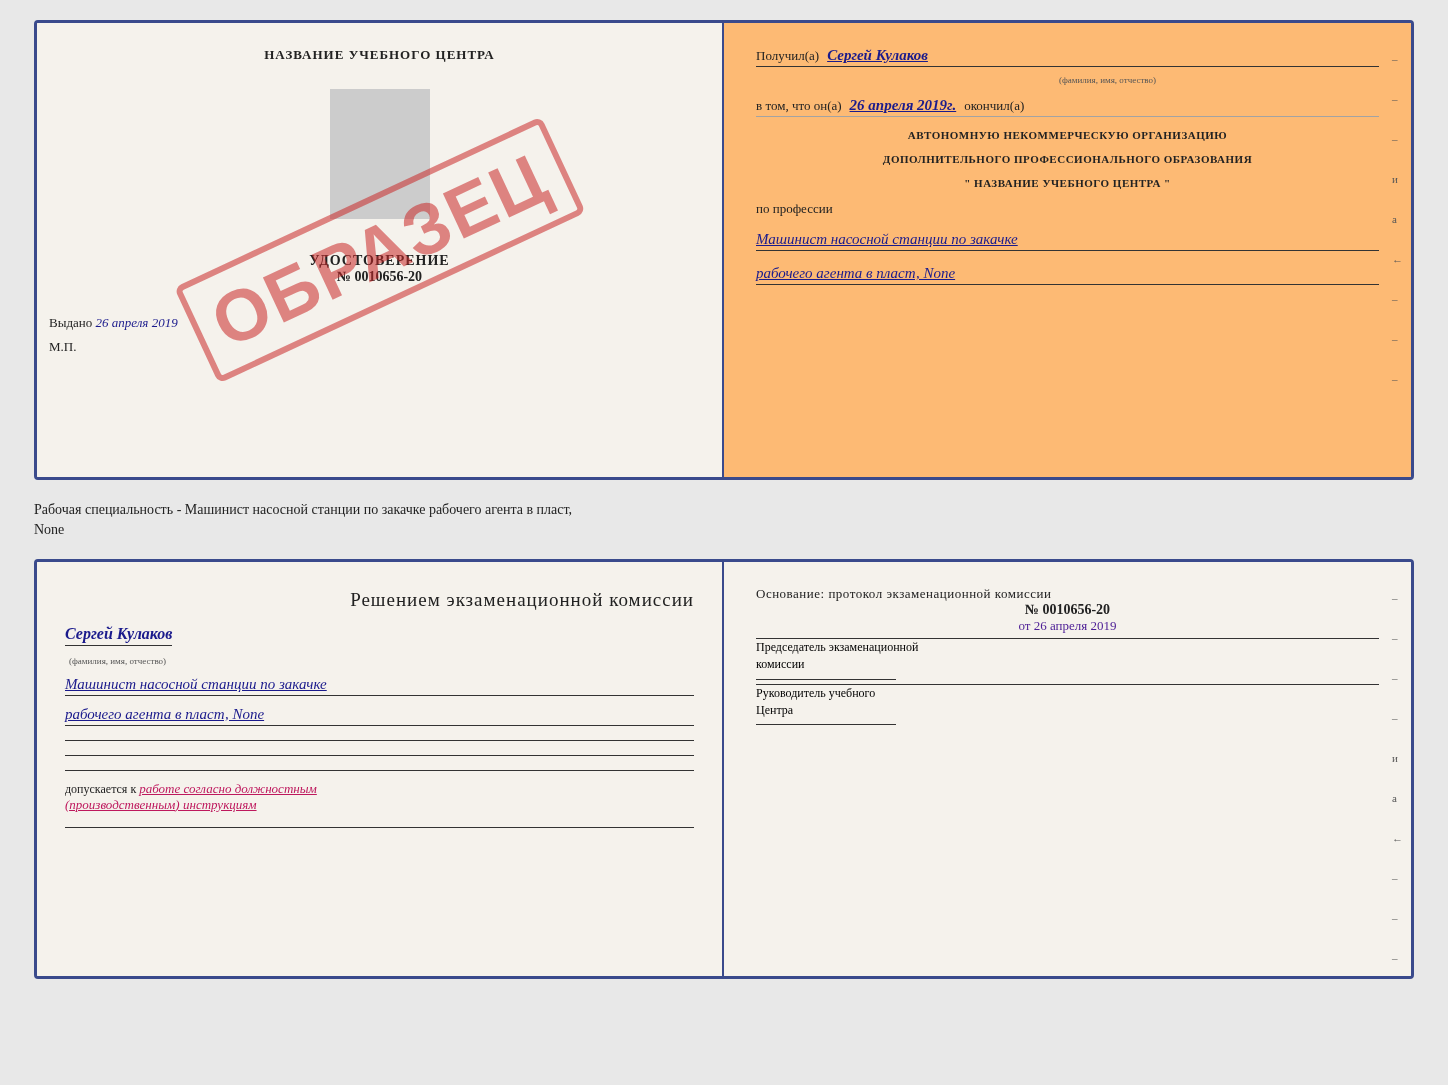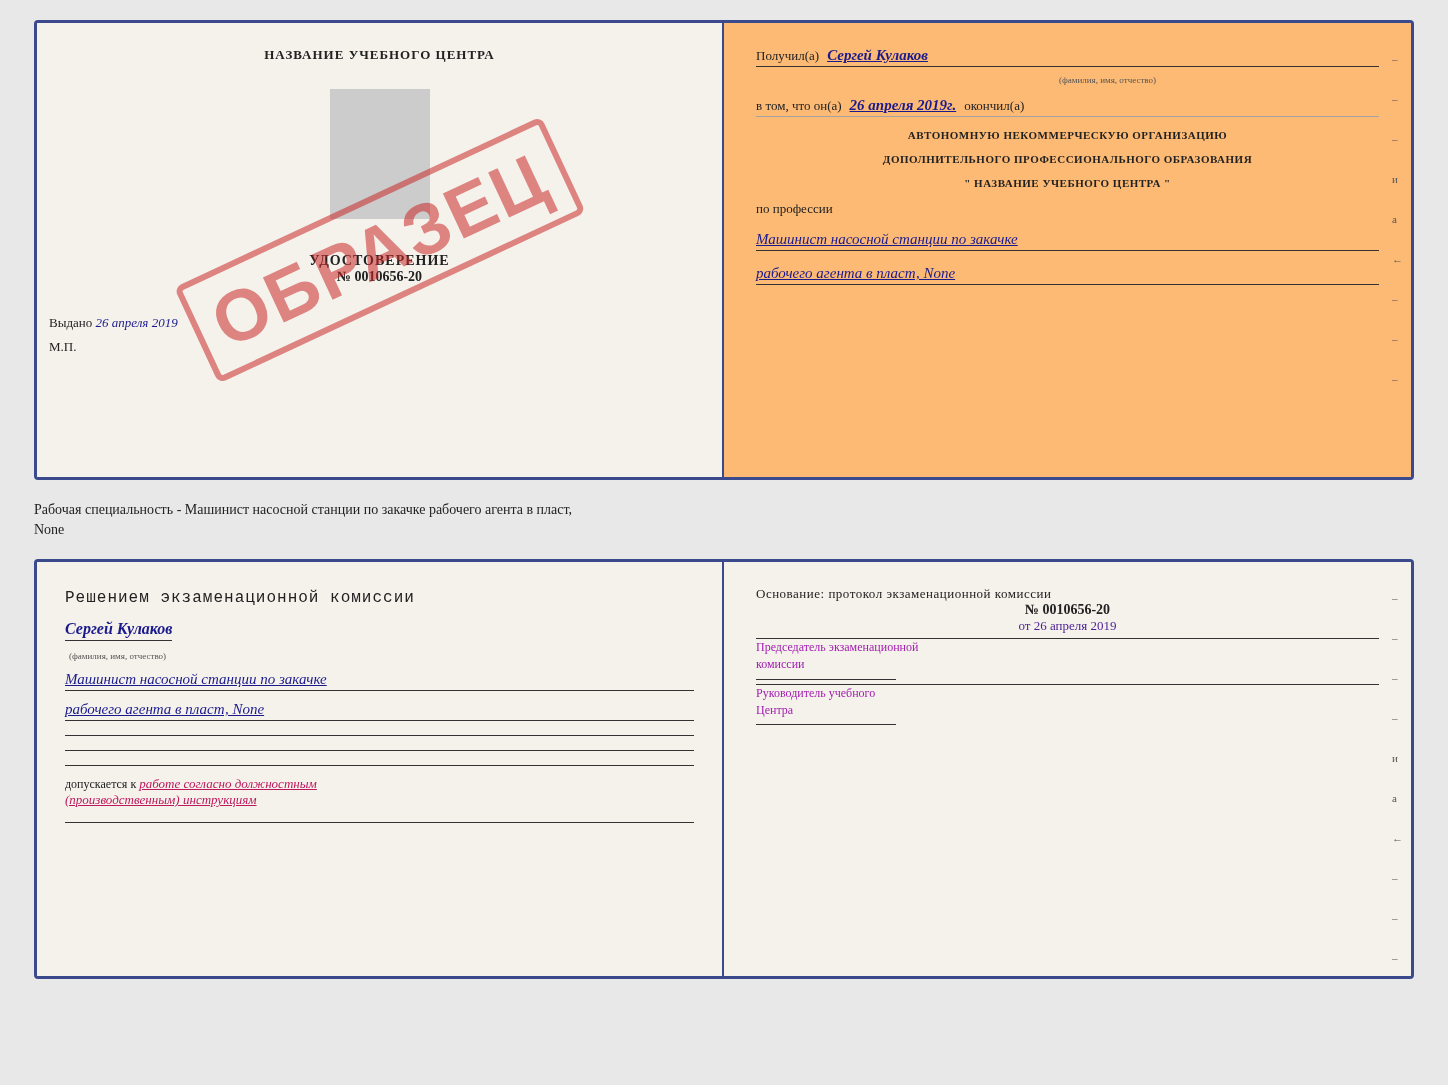--- a/index.html
+++ b/index.html
@@ -224,23 +224,23 @@
     .bottom-right {
       width: 50%;
       padding: 24px 32px;
       display: flex;
       flex-direction: column;
       background: #f5f2ec;
       position: relative;
     }
 
     .section-title {
-      font-size: 16px;
-      text-align: left;
-      font-family: Liberation Mono, monospace;
+      font-size: 19px;
+      text-align: right;
+      font-family: Liberation Serif, serif;
       letter-spacing: 1px;
       color: #222;
       line-height: 1.5;
     }
 
     .name-handwritten {
       font-family: 'Georgia', cursive;
       font-size: 16px;
       font-weight: bold;
       color: #1a1a8c;
@@ -306,21 +306,21 @@
     }
 
     .sign-block {
       display: flex;
       flex-direction: column;
       gap: 6px;
     }
 
     .sign-label {
       font-size: 12px;
-      color: #a21caf;
+      color: #000000;
       line-height: 1.4;
     }
 
     .sign-line {
       border-bottom: 1px solid #333;
       width: 140px;
       height: 1px;
     }
 
     .right-side-lines-bottom {

